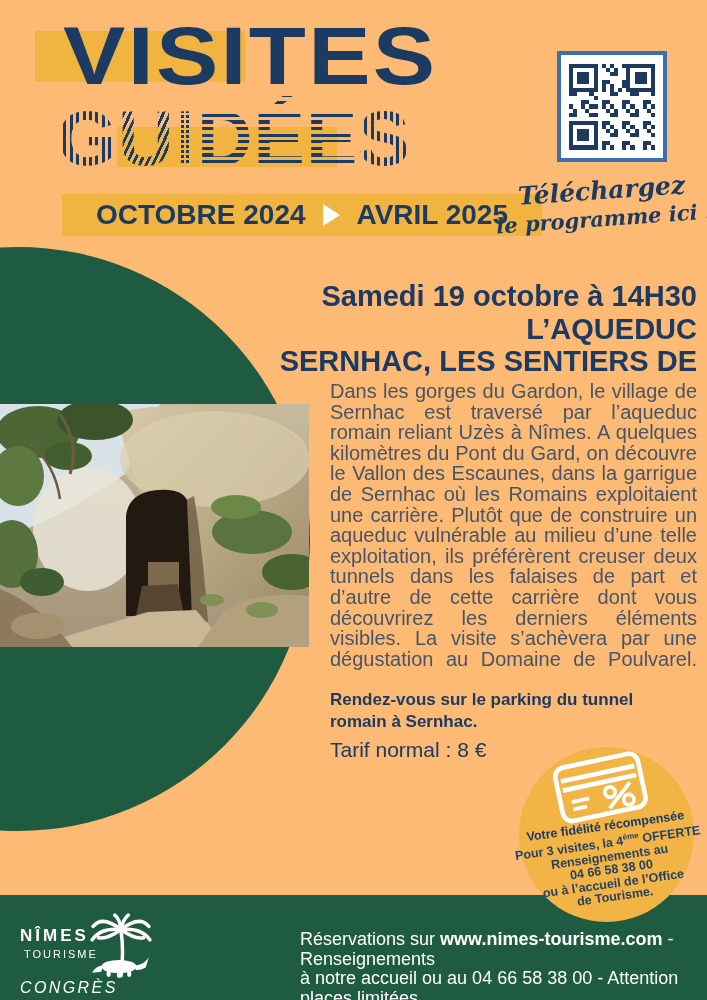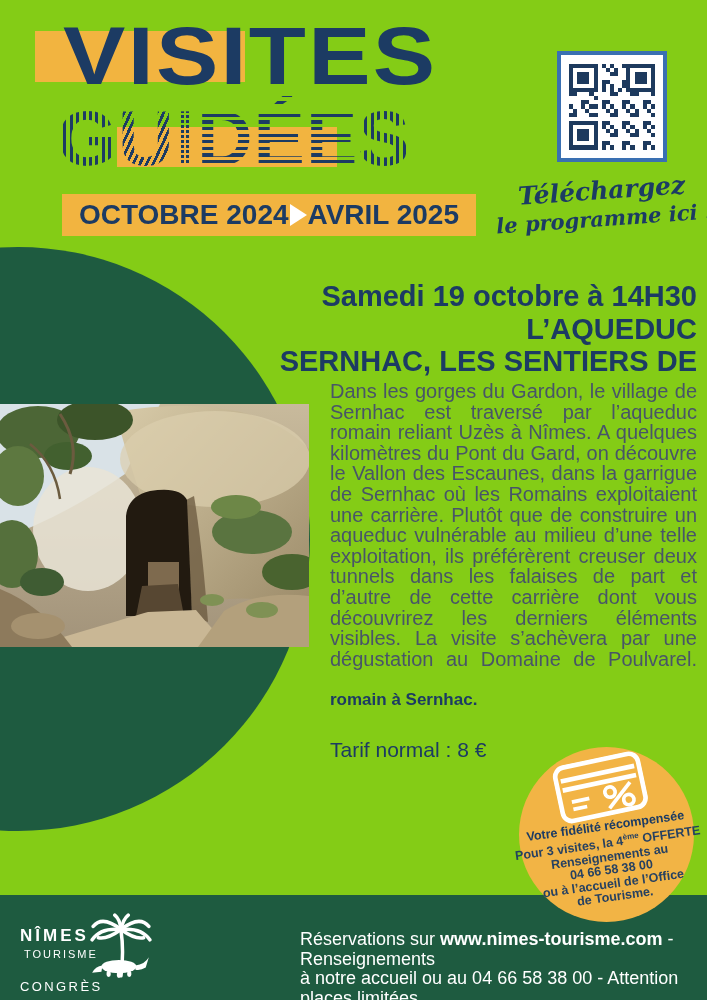--- a/index.html
+++ b/index.html
@@ -1,35 +1,35 @@
 <!DOCTYPE html>
 <html><head>
 <meta charset="utf-8">
 <style>
   html,body{margin:0;padding:0;background:#e8e8e8;}
-  .poster{position:relative;width:707px;height:1000px;background:#84cc16;overflow:hidden;
+  .poster{position:relative;width:707px;height:1000px;background:#fdba74;overflow:hidden;
           font-family:"Liberation Sans",sans-serif;}
   .abs{position:absolute;}
 
   
   .visites-bg{left:35px;top:31px;width:210px;height:51px;background:#F2B440;z-index:1;}
   .visites{left:63px;top:24px;height:64px;display:flex;align-items:center;z-index:2;}
   .visites span{font-size:82px;font-weight:bold;color:#1C3B63;letter-spacing:2px;
                 transform:scaleX(1.14);transform-origin:left center;white-space:nowrap;}
   .guidees-bg{left:117px;top:127px;width:220px;height:40px;background:#F2B440;z-index:1;}
   .guidees{left:57px;top:106px;height:64px;display:flex;align-items:center;z-index:2;}
   .guidees span{font-size:77px;font-weight:bold;letter-spacing:1px;color:transparent;
                 -webkit-background-clip:text;background-clip:text;}
   .st-v {background-image:repeating-linear-gradient(90deg,#1C3B63 0 3px,rgba(0,0,0,0) 3px 6.4px);}
   .st-h {background-image:repeating-linear-gradient(0deg,#1C3B63 0 3.2px,rgba(0,0,0,0) 3.2px 6.6px);}
   .st-d {background-image:repeating-linear-gradient(115deg,#1C3B63 0 2.8px,rgba(0,0,0,0) 2.8px 6px);}
   .st-dot{background-image:radial-gradient(circle,#1C3B63 1.7px,rgba(0,0,0,0) 1.9px);background-size:5px 5px;}
 
-  .date-banner{left:62px;top:194px;width:414px;height:42px;background:#F2B440;z-index:2;
-               display:flex;align-items:center;justify-content:center;gap:1px;}
+  .date-banner{left:62px;top:194px;width:480px;height:42px;background:#F2B440;z-index:2;
+               display:flex;align-items:center;justify-content:center;gap:17px;}
   .date-banner .dtxt{font-size:28px;font-weight:bold;color:#1C3B63;white-space:nowrap;}
   .tri{width:0;height:0;border-left:17px solid #ffffff;border-top:11px solid transparent;
        border-bottom:11px solid transparent;}
 
   
   .qr-box{left:557px;top:51px;width:110px;height:111px;border:4px solid #3A70B2;background:#fff;
           box-sizing:border-box;display:flex;align-items:center;justify-content:center;}
   .qr-grid{width:86px;height:86px;display:grid;grid-template-columns:repeat(21,1fr);
            grid-template-rows:repeat(21,1fr);}
   .qr-grid i{display:block;}
@@ -60,21 +60,21 @@
   .loy-card{position:absolute;left:43px;top:10px;width:90px;height:60px;transform:rotate(-4deg);}
   .loy-text{position:absolute;left:-8px;top:72px;width:191px;text-align:center;color:#1C3B63;}
   .loy-text .t1{font-size:12.5px;font-weight:bold;line-height:14px;display:block;}
   .loy-text .tl{font-size:12.5px;font-weight:bold;line-height:13.5px;display:block;opacity:.95;}
   .loy-text sup{font-size:8px;}
 
   
   .footer{left:0;top:895px;width:707px;height:105px;background:#1E5B40;z-index:4;color:#fff;}
   .brand-name{position:absolute;left:20px;top:31px;font-size:17px;font-weight:bold;letter-spacing:3px;}
   .brand-l2{position:absolute;left:24px;top:53px;font-size:11px;letter-spacing:2px;}
-  .brand-l3{position:absolute;left:20px;top:84px;font-size:13px;letter-spacing:2.4px;}
+  .brand-l3{position:absolute;left:20px;top:84px;font-size:16px;letter-spacing:2.4px;font-style:italic;}
   .palm{position:absolute;left:90px;top:18px;width:62px;height:68px;}
   .vp-logo{position:absolute;left:188px;top:20px;font-size:12.5px;font-weight:bold;line-height:13.5px;
            letter-spacing:.5px;white-space:nowrap;}
   .vp-logo b{display:block;}
   .finfo{position:absolute;left:300px;top:35px;width:400px;font-size:18px;line-height:19.5px;}
 </style>
 </head>
 <body>
 
 <div class="poster">
@@ -597,20 +597,21 @@
     </svg>
   </div>
 
   <div class="abs event-heading">
     <b>Samedi 19 octobre à 14H30</b>
     <b>L’AQUEDUC</b>
     <b>SERNHAC, LES SENTIERS DE</b>
   </div>
   <div class="abs event-desc">Dans les gorges du Gardon, le village de Sernhac est traversé par l’aqueduc romain reliant Uzès à Nîmes. A quelques kilomètres du Pont du Gard, on découvre le Vallon des Escaunes, dans la garrigue de Sernhac où les Romains exploitaient une carrière. Plutôt que de construire un aqueduc vulnérable au milieu d’une telle exploitation, ils préférèrent creuser deux tunnels dans les falaises de part et d’autre de cette carrière dont vous découvrirez les derniers éléments visibles. La visite s’achèvera par une dégustation au Domaine de Poulvarel.</div>
   <div class="abs meeting">
+    <b>Rendez-vous sur le parking du tunnel</b>
     <b>romain à Sernhac.</b>
   </div>
   <div class="abs price">Tarif normal : 8 €</div>
 
   <div class="abs loyalty">
     <div class="loy-rot">
       <svg class="loy-card" viewBox="0 0 96 64" xmlns="http://www.w3.org/2000/svg">
         <rect x="3" y="3" width="90" height="58" rx="10" fill="none" stroke="#ffffff" stroke-width="5"></rect>
         <line x1="8" y1="17" x2="88" y2="17" stroke="#ffffff" stroke-width="5"></line>
         <line x1="8" y1="27" x2="88" y2="27" stroke="#ffffff" stroke-width="5"></line>

